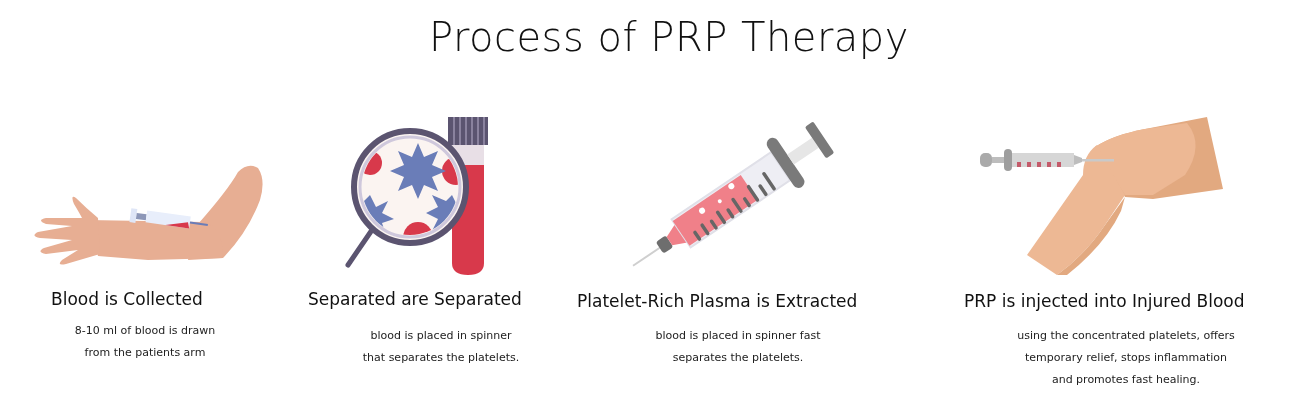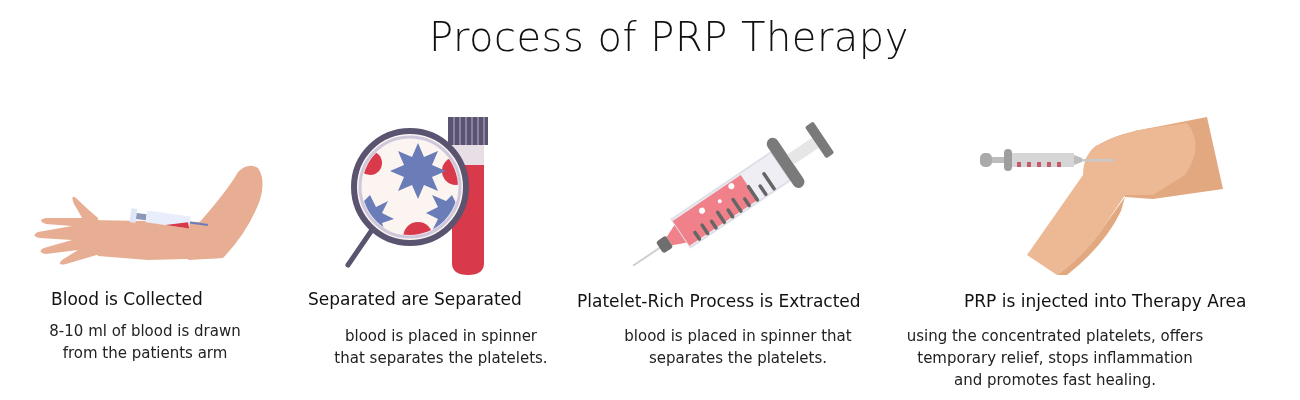--- a/index.html
+++ b/index.html
@@ -10,21 +10,21 @@
   .title {
     position:absolute; left:0; top:14px; width:1338px; text-align:center;
     font-family: "DejaVu Sans", sans-serif; font-size:40px; font-weight:300; letter-spacing:0.5px; color:#111;
   }
   .illus { position:absolute; }
   .step-title {
     position:absolute; font-size:17px; color:#111; white-space:nowrap; text-align:right;
     font-family: "DejaVu Sans", sans-serif;
   }
   .step-desc {
-    position:absolute; font-size:15px; line-height:22px; color:#222; text-align:center;
+    position:absolute; font-size:11px; line-height:22px; color:#222; text-align:center;
     font-family: "DejaVu Sans", sans-serif; white-space:pre-line;
   }
 </style>
 </head>
 <body>
 
 <div class="title">Process of PRP Therapy</div>
 
 <div>
   <svg class="illus" style="left:28px;top:160px" width="240" height="110" viewBox="0 0 240 110">
@@ -105,22 +105,22 @@
           <line x1="152" y1="100" x2="152" y2="82"></line>
       </g>
       <circle cx="80" cy="78" r="3" fill="#fff"></circle>
         <circle cx="100" cy="80" r="2" fill="#fff"></circle>
       <circle cx="118" cy="74" r="3" fill="#fff"></circle>
       <rect x="170" y="56" width="12" height="58" rx="6" fill="#7a7a7a"></rect>
       <rect x="182" y="79" width="30" height="12" fill="#e6e6e6"></rect>
       <rect x="212" y="66" width="10" height="38" rx="2" fill="#7a7a7a"></rect>
     </g>
   </svg>
-  <div class="step-title" style="left:577px;top:291px">Platelet-Rich Process is Extracted</div>
-  <div class="step-desc" style="left:598px;top:325px;width:280px">blood is placed in spinner that
+  <div class="step-title" style="left:577px;top:291px">Platelet-Rich Plasma is Extracted</div>
+  <div class="step-desc" style="left:598px;top:325px;width:280px">blood is placed in spinner fast
 separates the platelets.</div>
 </div>
 
 <div>
   <svg class="illus" style="left:975px;top:115px" width="255" height="165" viewBox="0 0 255 165">
 
     <path d="M120 32 Q138 20 170 14 L232 2 L248 74 L178 84 L150 82 Z" fill="#e2a980"></path>
     <path d="M120 32 Q138 20 170 14 L212 8 Q230 30 210 60 L178 80 L150 80 Z" fill="#edb894"></path>
 
     <path d="M122 30 Q108 40 108 60 L52 140 L82 160 Q110 140 130 110 L150 80 Z" fill="#edb894"></path>
@@ -133,17 +133,17 @@
     <g fill="#c45a6a">
         <rect x="42" y="47" width="4" height="5"></rect>
         <rect x="52" y="47" width="4" height="5"></rect>
         <rect x="62" y="47" width="4" height="5"></rect>
         <rect x="72" y="47" width="4" height="5"></rect>
         <rect x="82" y="47" width="4" height="5"></rect>
       </g>
     <path d="M99 40 L107 43 L107 47 L99 50 Z" fill="#bdbdbd"></path>
     <rect x="107" y="44" width="32" height="2.5" fill="#c9c9c9"></rect>
   </svg>
-  <div class="step-title" style="left:964px;top:291px">PRP is injected into Therapy Area</div>
-  <div class="step-desc" style="left:890px;top:325px;width:330px">using the concentrated platelets, offers
+  <div class="step-title" style="left:964px;top:291px">PRP is injected into Injured Blood</div>
+  <div class="step-desc" style="left:961px;top:325px;width:330px">using the concentrated platelets, offers
 temporary relief, stops inflammation
 and promotes fast healing.</div>
 </div>
 
 </body></html>

